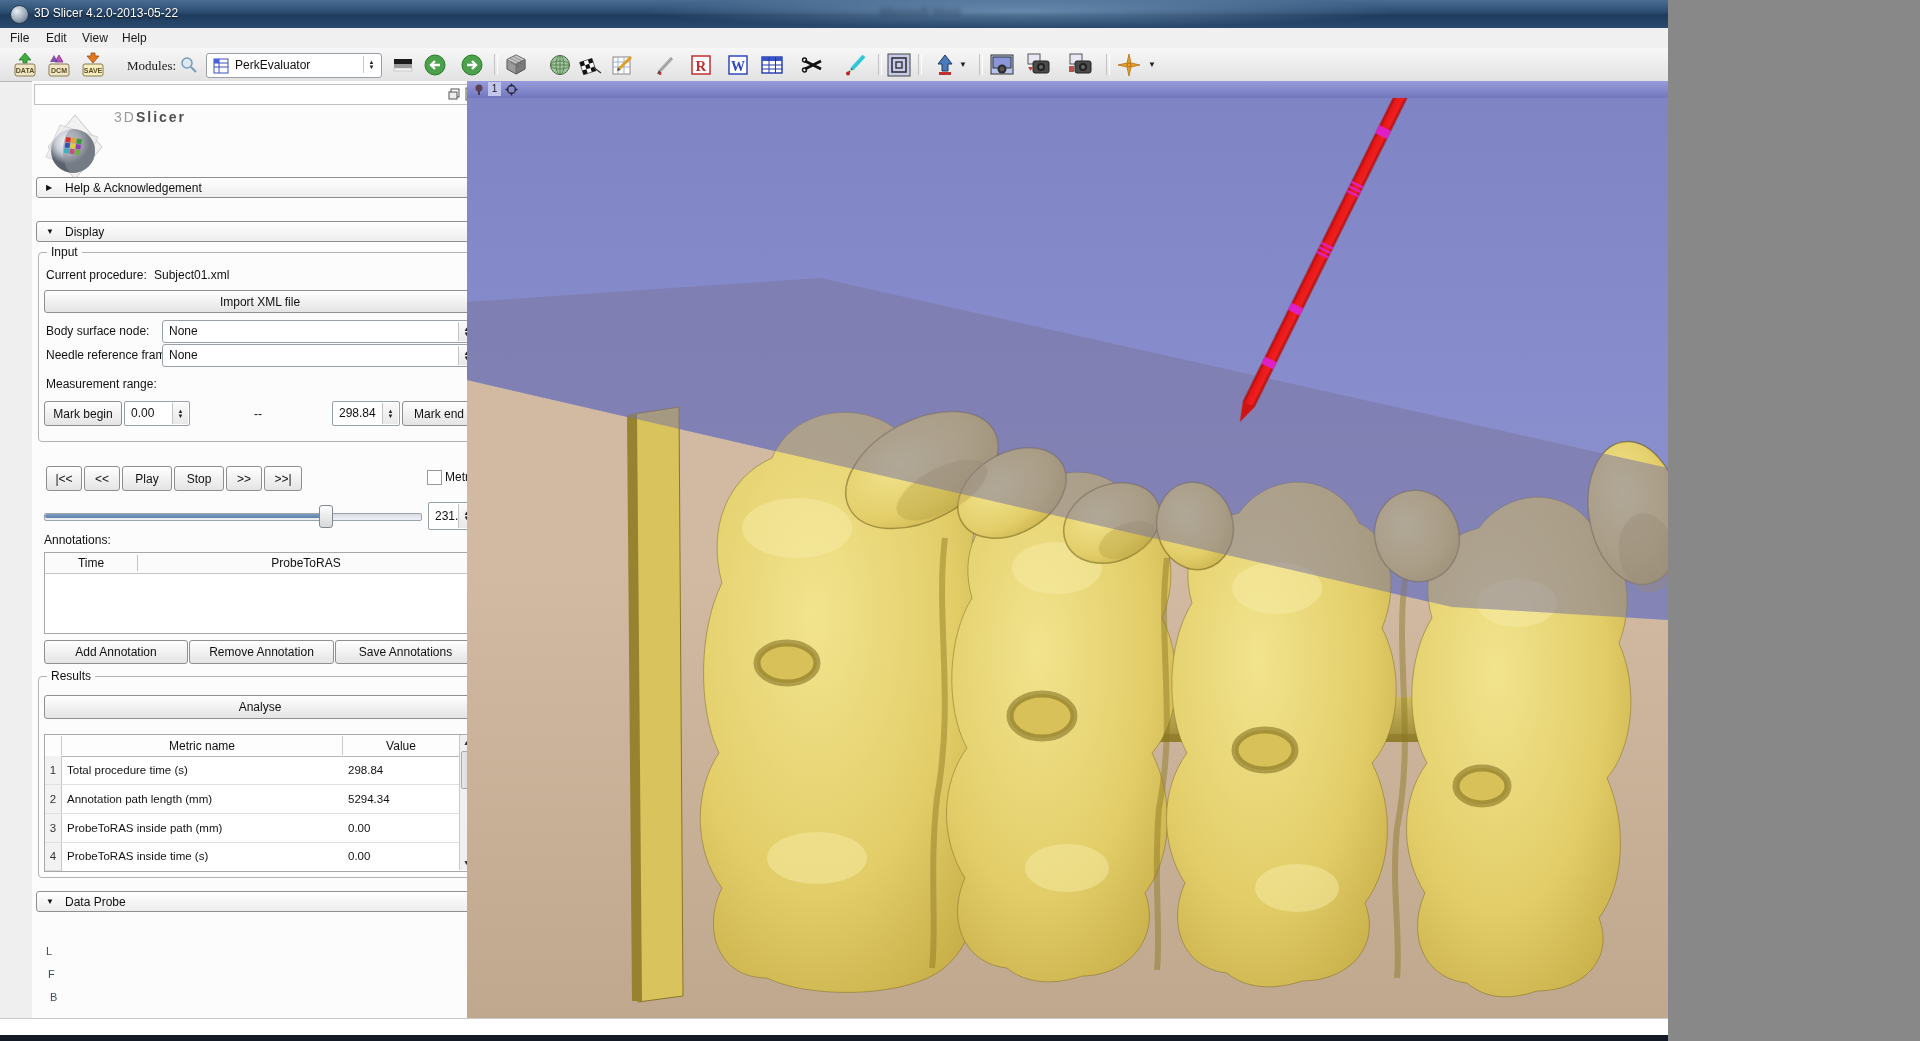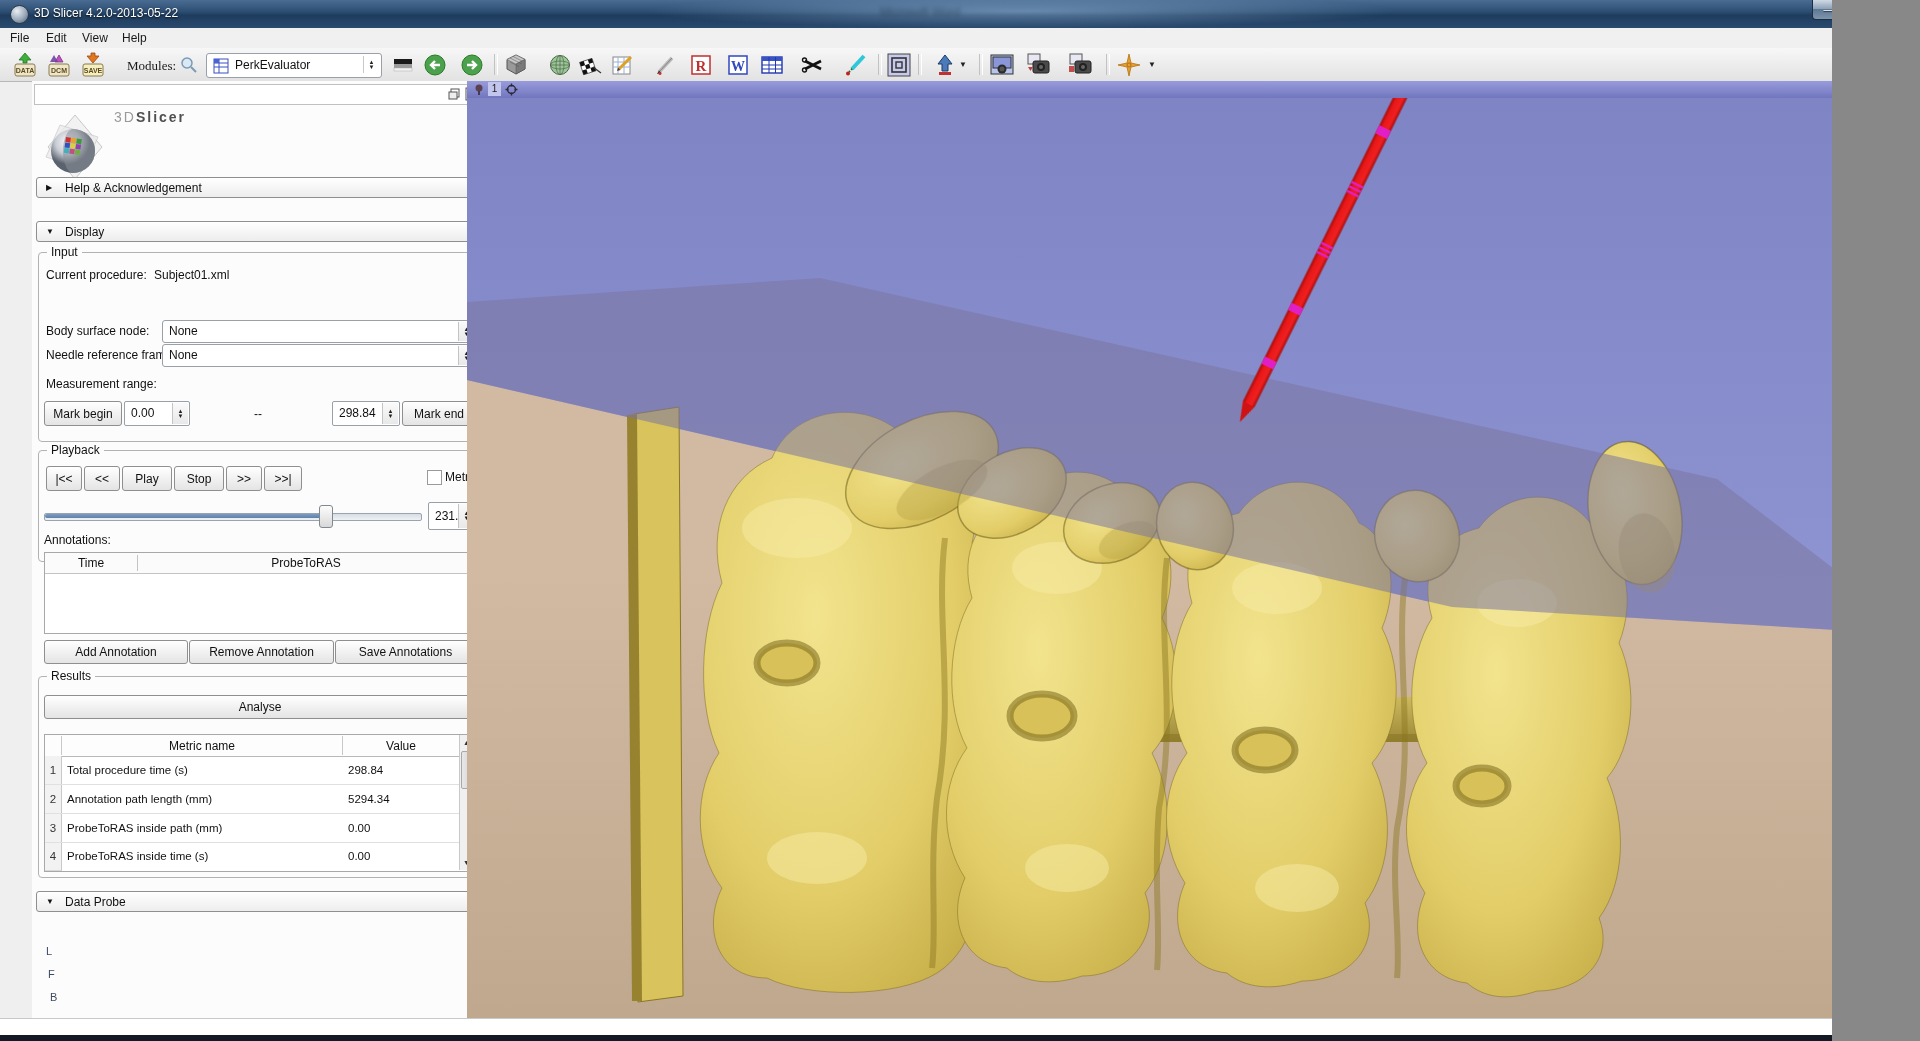--- a/index.html
+++ b/index.html
@@ -1,16 +1,16 @@
 <!DOCTYPE html>
 <html><head>
 <meta charset="utf-8">
 <style>
   html,body{margin:0;padding:0;background:#888;}
-  #app{position:relative;width:1832px;height:1041px;overflow:hidden;font-family:"Liberation Sans",sans-serif;background:#efefef;}
+  #app{position:relative;width:1668px;height:1041px;overflow:hidden;font-family:"Liberation Sans",sans-serif;background:#efefef;}
   .abs{position:absolute;}
   
   #titlebar{left:0;top:0;width:1920px;height:28px;background:linear-gradient(180deg,#4a6c92 0%,#2e4f74 40%,#1e3c5e 55%,#2a4a6e 100%);}
   #titlebar .glow{left:640px;top:0;width:760px;height:28px;background:radial-gradient(ellipse at 50% 40%,rgba(150,185,220,.55),rgba(150,185,220,0) 70%);}
   .ghost-title{left:880px;top:5px;width:340px;height:18px;color:#1c2e42;font-size:12px;filter:blur(2px);opacity:.55;}
   #title-text{left:34px;top:6px;color:#fff;font-size:12px;text-shadow:0 1px 2px rgba(0,0,0,.8);}
   #app-icon{left:10px;top:5px;width:17px;height:17px;border-radius:50%;background:radial-gradient(circle at 35% 30%,#e8eef4,#9aa8b8 55%,#4a5a6e);border:1px solid #2a3a4e;}
   .winbtn{top:0;height:19px;border:1px solid #1a2e44;border-top:none;border-radius:0 0 4px 4px;background:linear-gradient(180deg,#cfd9e4 0%,#8fa3b8 45%,#5d7994 50%,#7e95ab 100%);color:#fff;font-size:11px;text-align:center;line-height:18px;text-shadow:0 1px 1px #223;}
   .winbtn.close{background:linear-gradient(180deg,#e8a090 0%,#d4654b 45%,#b03520 50%,#c8543c 100%);}
   #menubar{left:0;top:28px;width:1920px;height:20px;background:#f0f0f0;border-bottom:1px solid #d8d8d8;}
@@ -320,20 +320,21 @@
     <div class="hdr abs" style="top:140px;">
       <span class="tri">▼</span>
       <span class="cap">Display</span>
     </div>
 
     <div class="grp abs" style="top:171px;height:188px;">
       <div class="legend">Input</div>
     </div>
     <div class="lbl abs" style="left:14px;top:187px;">Current procedure:</div>
     <div class="lbl abs" style="left:122px;top:187px;">Subject01.xml</div>
+    <div class="btn abs" style="left:12px;top:209px;width:430px;height:21px;">Import XML file</div>
     <div class="lbl abs" style="left:14px;top:243px;">Body surface node:</div>
     <div class="combo abs" style="left:130px;top:239px;width:312px;height:21px;">
       <div class="val">None</div>
       <div class="spin">
           <span>▲</span>
           <span>▼</span>
         </div>
     </div>
     <div class="lbl abs" style="left:14px;top:267px;">Needle reference frame:</div>
     <div class="combo abs" style="left:130px;top:263px;width:312px;height:21px;">
@@ -355,23 +356,20 @@
     <div class="lbl abs" style="left:222px;top:326px;">--</div>
     <div class="spinbox abs" style="left:300px;top:320px;width:66px;height:23px;">
       <div class="val">298.84</div>
       <div class="arrows">
           <span>▲</span>
           <span>▼</span>
         </div>
     </div>
     <div class="btn abs" style="left:370px;top:320px;width:72px;height:23px;">Mark end</div>
 
-    <div class="grp abs" style="top:369px;height:110px;">
-      <div class="legend">Playback</div>
-    </div>
     <div class="btn abs" style="left:14px;top:385px;width:34px;height:23px;">|&lt;&lt;</div>
     <div class="btn abs" style="left:52px;top:385px;width:34px;height:23px;">&lt;&lt;</div>
     <div class="btn abs" style="left:90px;top:385px;width:48px;height:23px;">Play</div>
     <div class="btn abs" style="left:142px;top:385px;width:48px;height:23px;">Stop</div>
     <div class="btn abs" style="left:194px;top:385px;width:34px;height:23px;">&gt;&gt;</div>
     <div class="btn abs" style="left:232px;top:385px;width:36px;height:23px;">&gt;&gt;|</div>
     <div class="checkbox abs" style="left:395px;top:389px;"></div>
     <div class="lbl abs" style="left:413px;top:389px;">Metric</div>
     <div class="slider-track abs" style="left:12px;top:432px;width:376px;height:6px;"></div>
     <div class="slider-fill abs" style="left:13px;top:433px;width:280px;height:4px;"></div>

